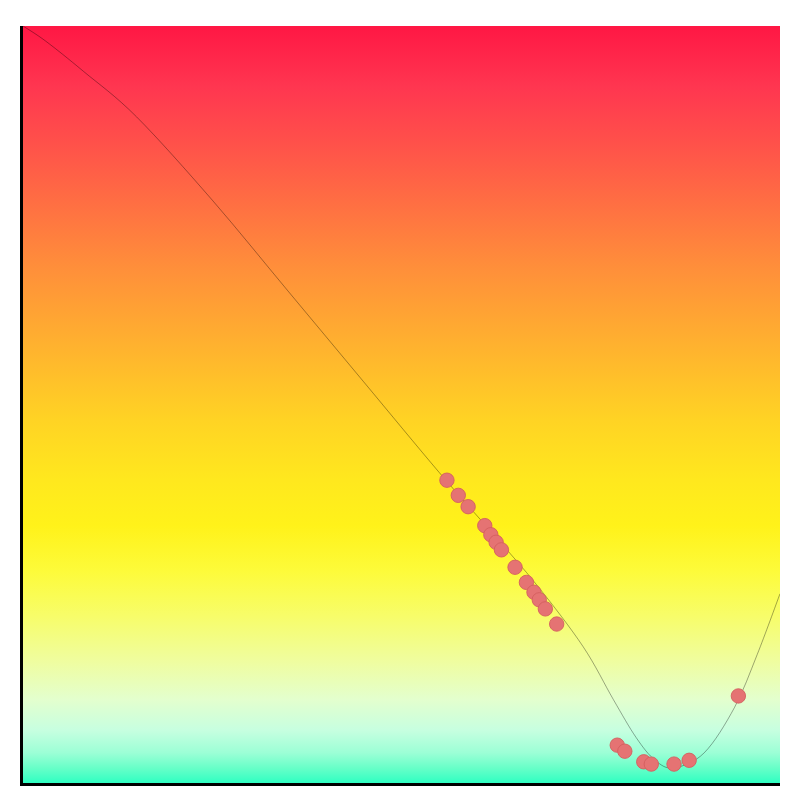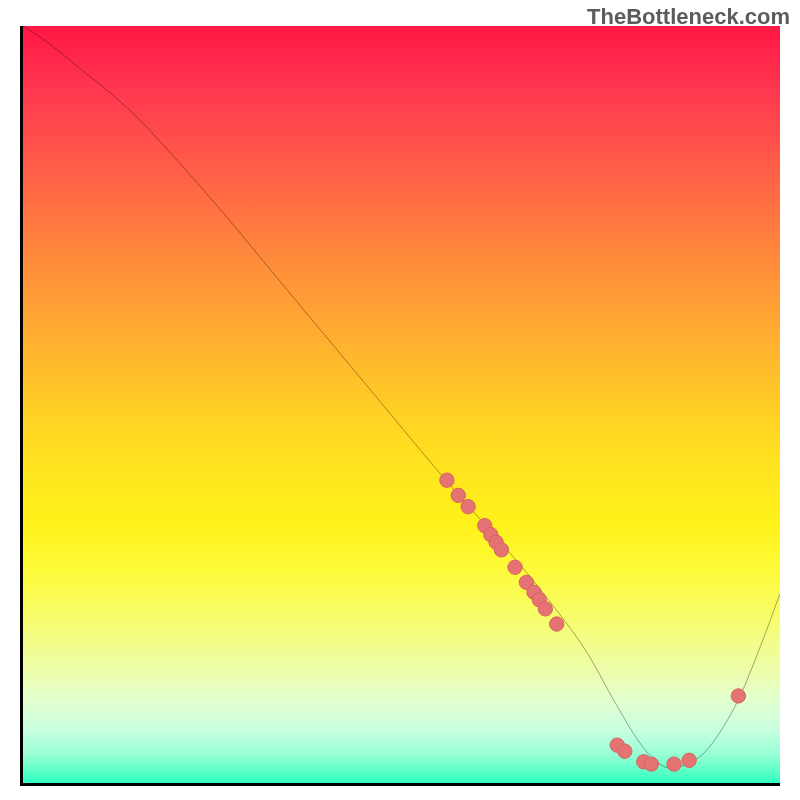--- a/index.html
+++ b/index.html
@@ -62,21 +62,20 @@
     position: absolute;
     inset: 0;
     width: 100%;
     height: 100%;
   }
 </style>
 </head>
 <body>
 
 <div class="container">
-  <div class="watermark">TheBottleneck.com</div>
 
   <div class="plot-area">
     <div class="gradient-bg"></div>
     <svg class="curve" viewBox="0 0 100 100" preserveAspectRatio="none">
       <path id="curve-path" fill="none" stroke="#000" stroke-width="0.35" vector-effect="non-scaling-stroke" d="M 0 0 C 0.5 0.3333333333333333, 1.6666666666666667 1, 3 2 C 4.333333333333333 3, 6 4.333333333333333, 8 6 C 10 7.666666666666667, 12.166666666666666 9.166666666666666, 15 12 C 17.833333333333332 14.833333333333334, 21.666666666666668 19.166666666666668, 25 23 C 28.333333333333332 26.833333333333332, 31.666666666666668 31, 35 35 C 38.333333333333336 39, 41.666666666666664 43, 45 47 C 48.333333333333336 51, 52.166666666666664 55.666666666666664, 55 59 C 57.833333333333336 62.333333333333336, 59.833333333333336 64.5, 62 67 C 64.16666666666667 69.5, 66 71.5, 68 74 C 70 76.5, 72.33333333333333 79.5, 74 82 C 75.66666666666667 84.5, 76.83333333333333 87, 78 89 C 79.16666666666667 91, 80.08333333333333 92.66666666666667, 81 94 C 81.91666666666667 95.33333333333333, 82.66666666666667 96.33333333333333, 83.5 97 C 84.33333333333333 97.66666666666667, 84.91666666666667 98.16666666666667, 86 98 C 87.08333333333333 97.83333333333333, 88.66666666666667 97.33333333333333, 90 96 C 91.33333333333333 94.66666666666667, 92.83333333333333 92.16666666666667, 94 90 C 95.16666666666667 87.83333333333333, 96 85.5, 97 83 C 98 80.5, 99.5 76.33333333333333, 100 75"></path>
       <g id="markers">
           <circle cx="56" cy="60" r="0.95" fill="#e57373" stroke="#d45f5f" stroke-width="0.12"></circle>
           <circle cx="57.5" cy="62" r="0.95" fill="#e57373" stroke="#d45f5f" stroke-width="0.12"></circle>
           <circle cx="58.8" cy="63.5" r="0.95" fill="#e57373" stroke="#d45f5f" stroke-width="0.12"></circle>
           <circle cx="61" cy="66" r="0.95" fill="#e57373" stroke="#d45f5f" stroke-width="0.12"></circle>

